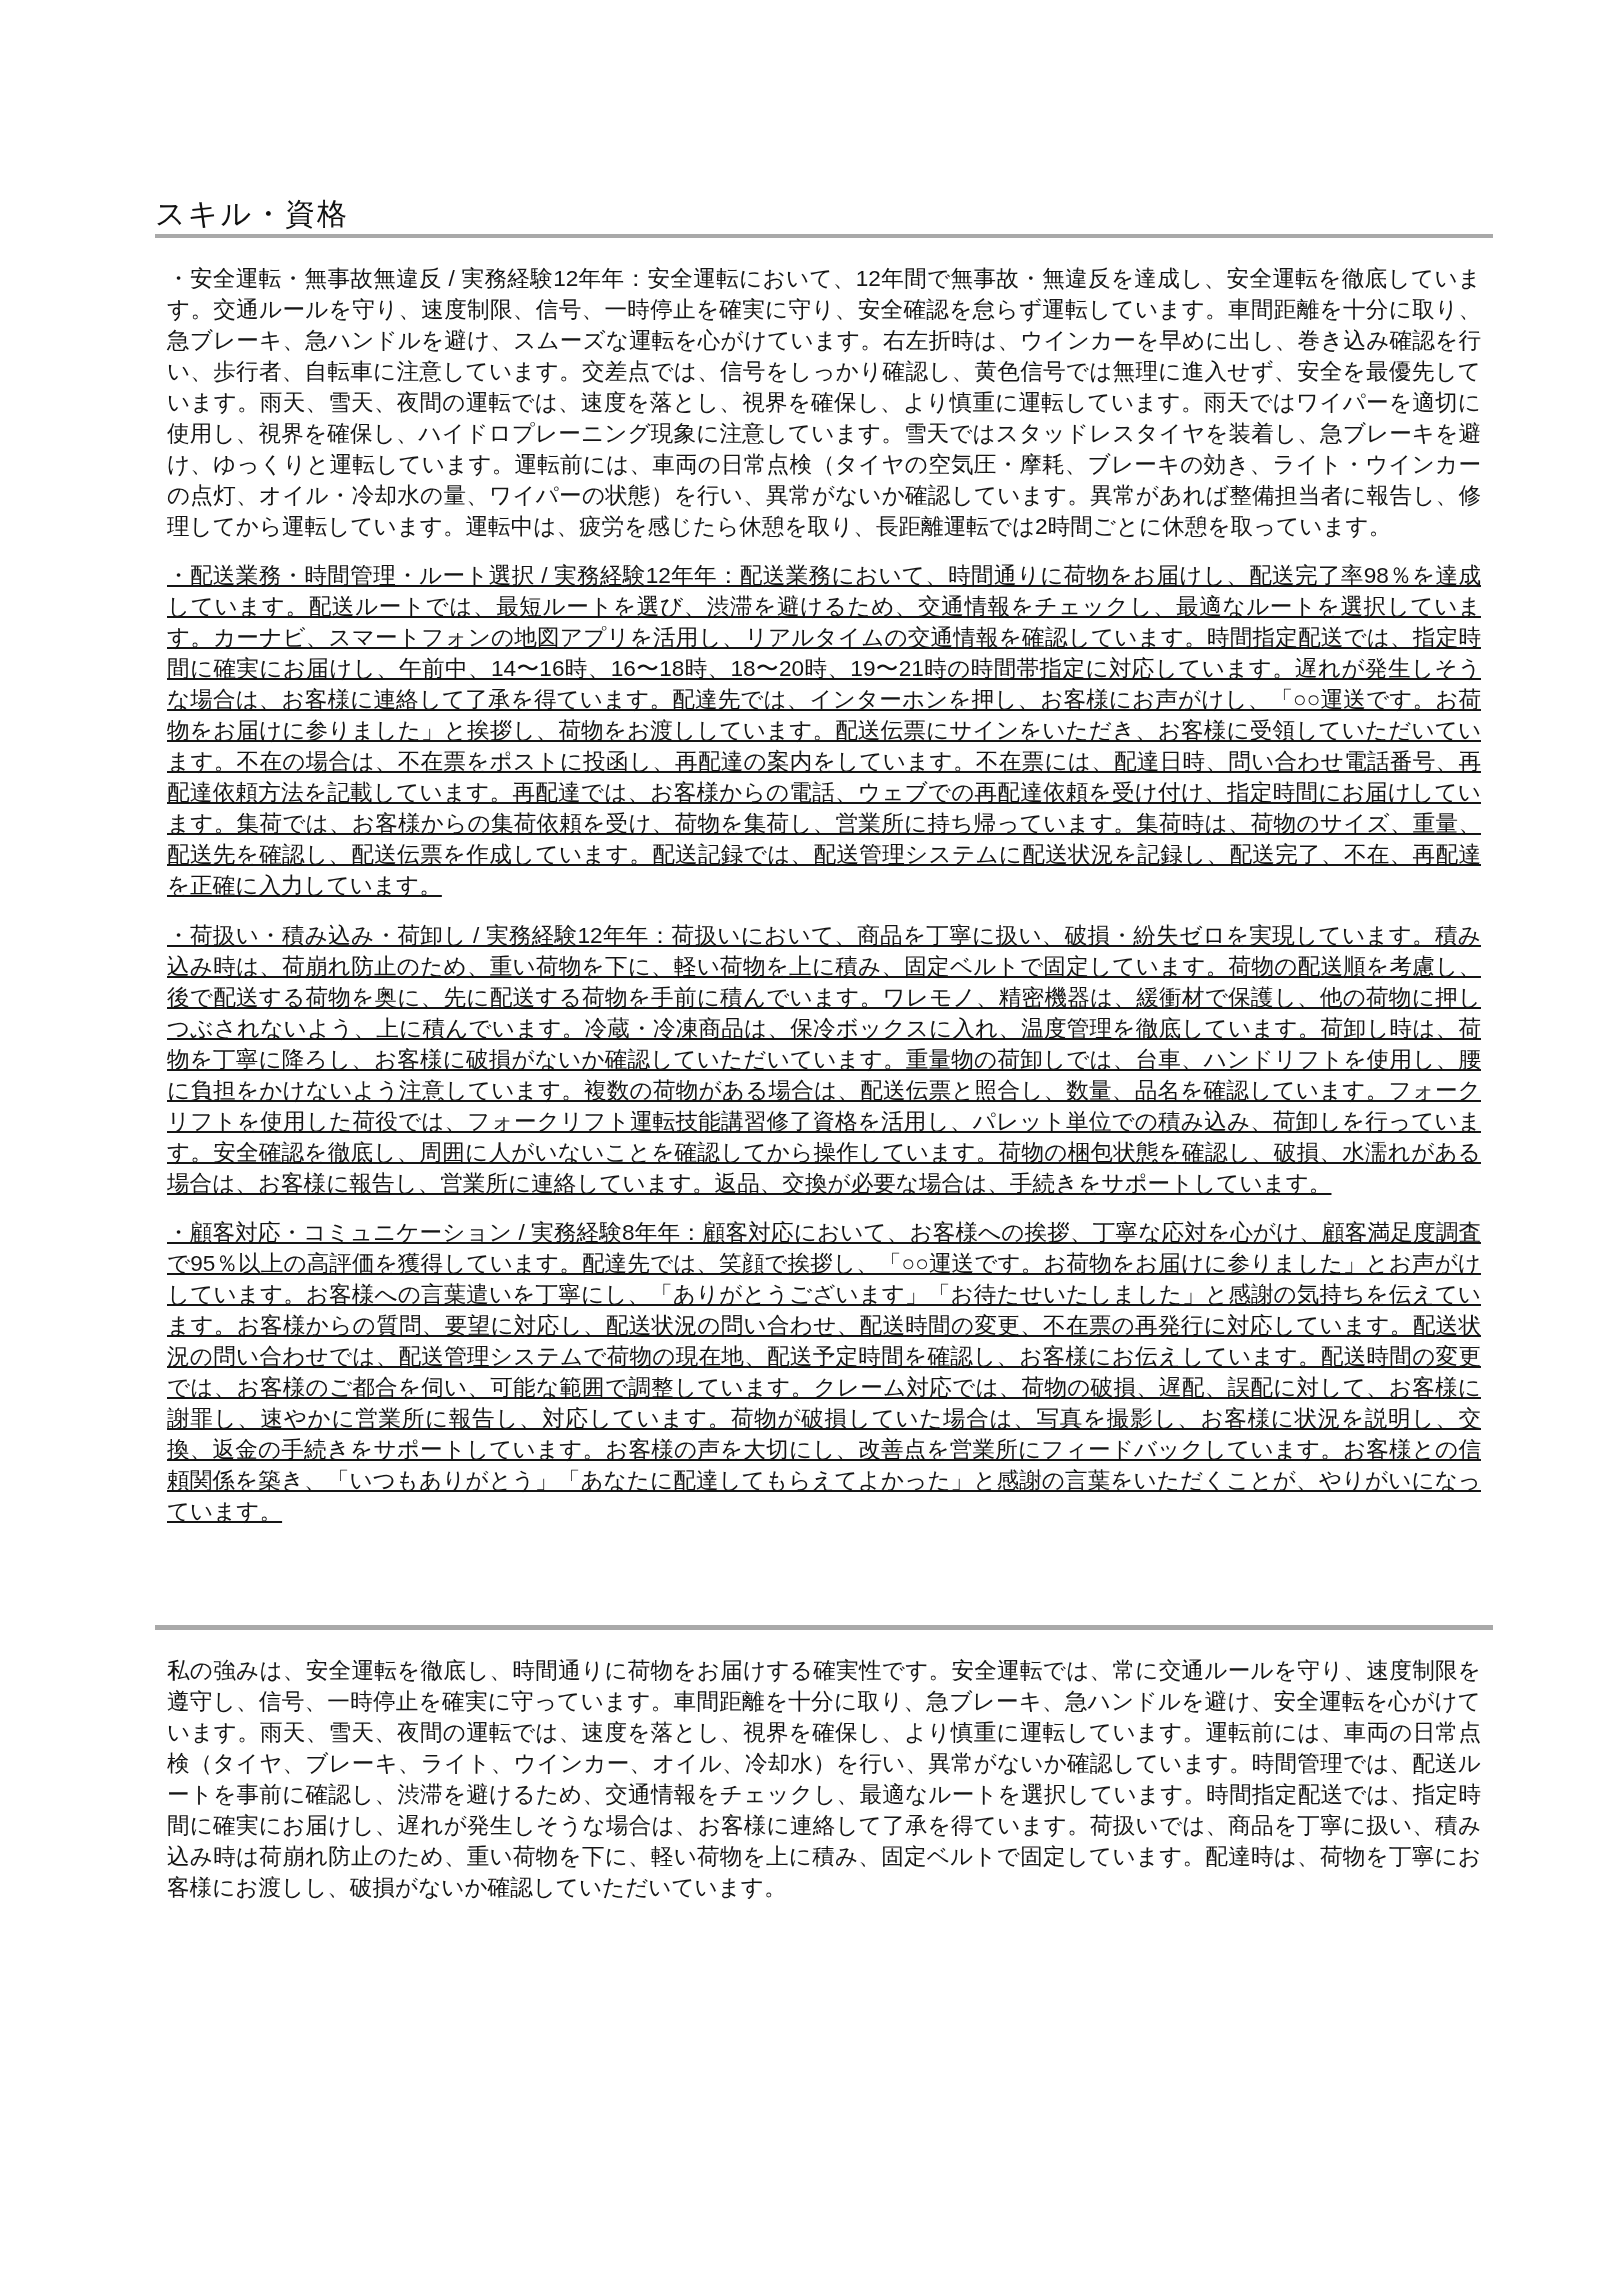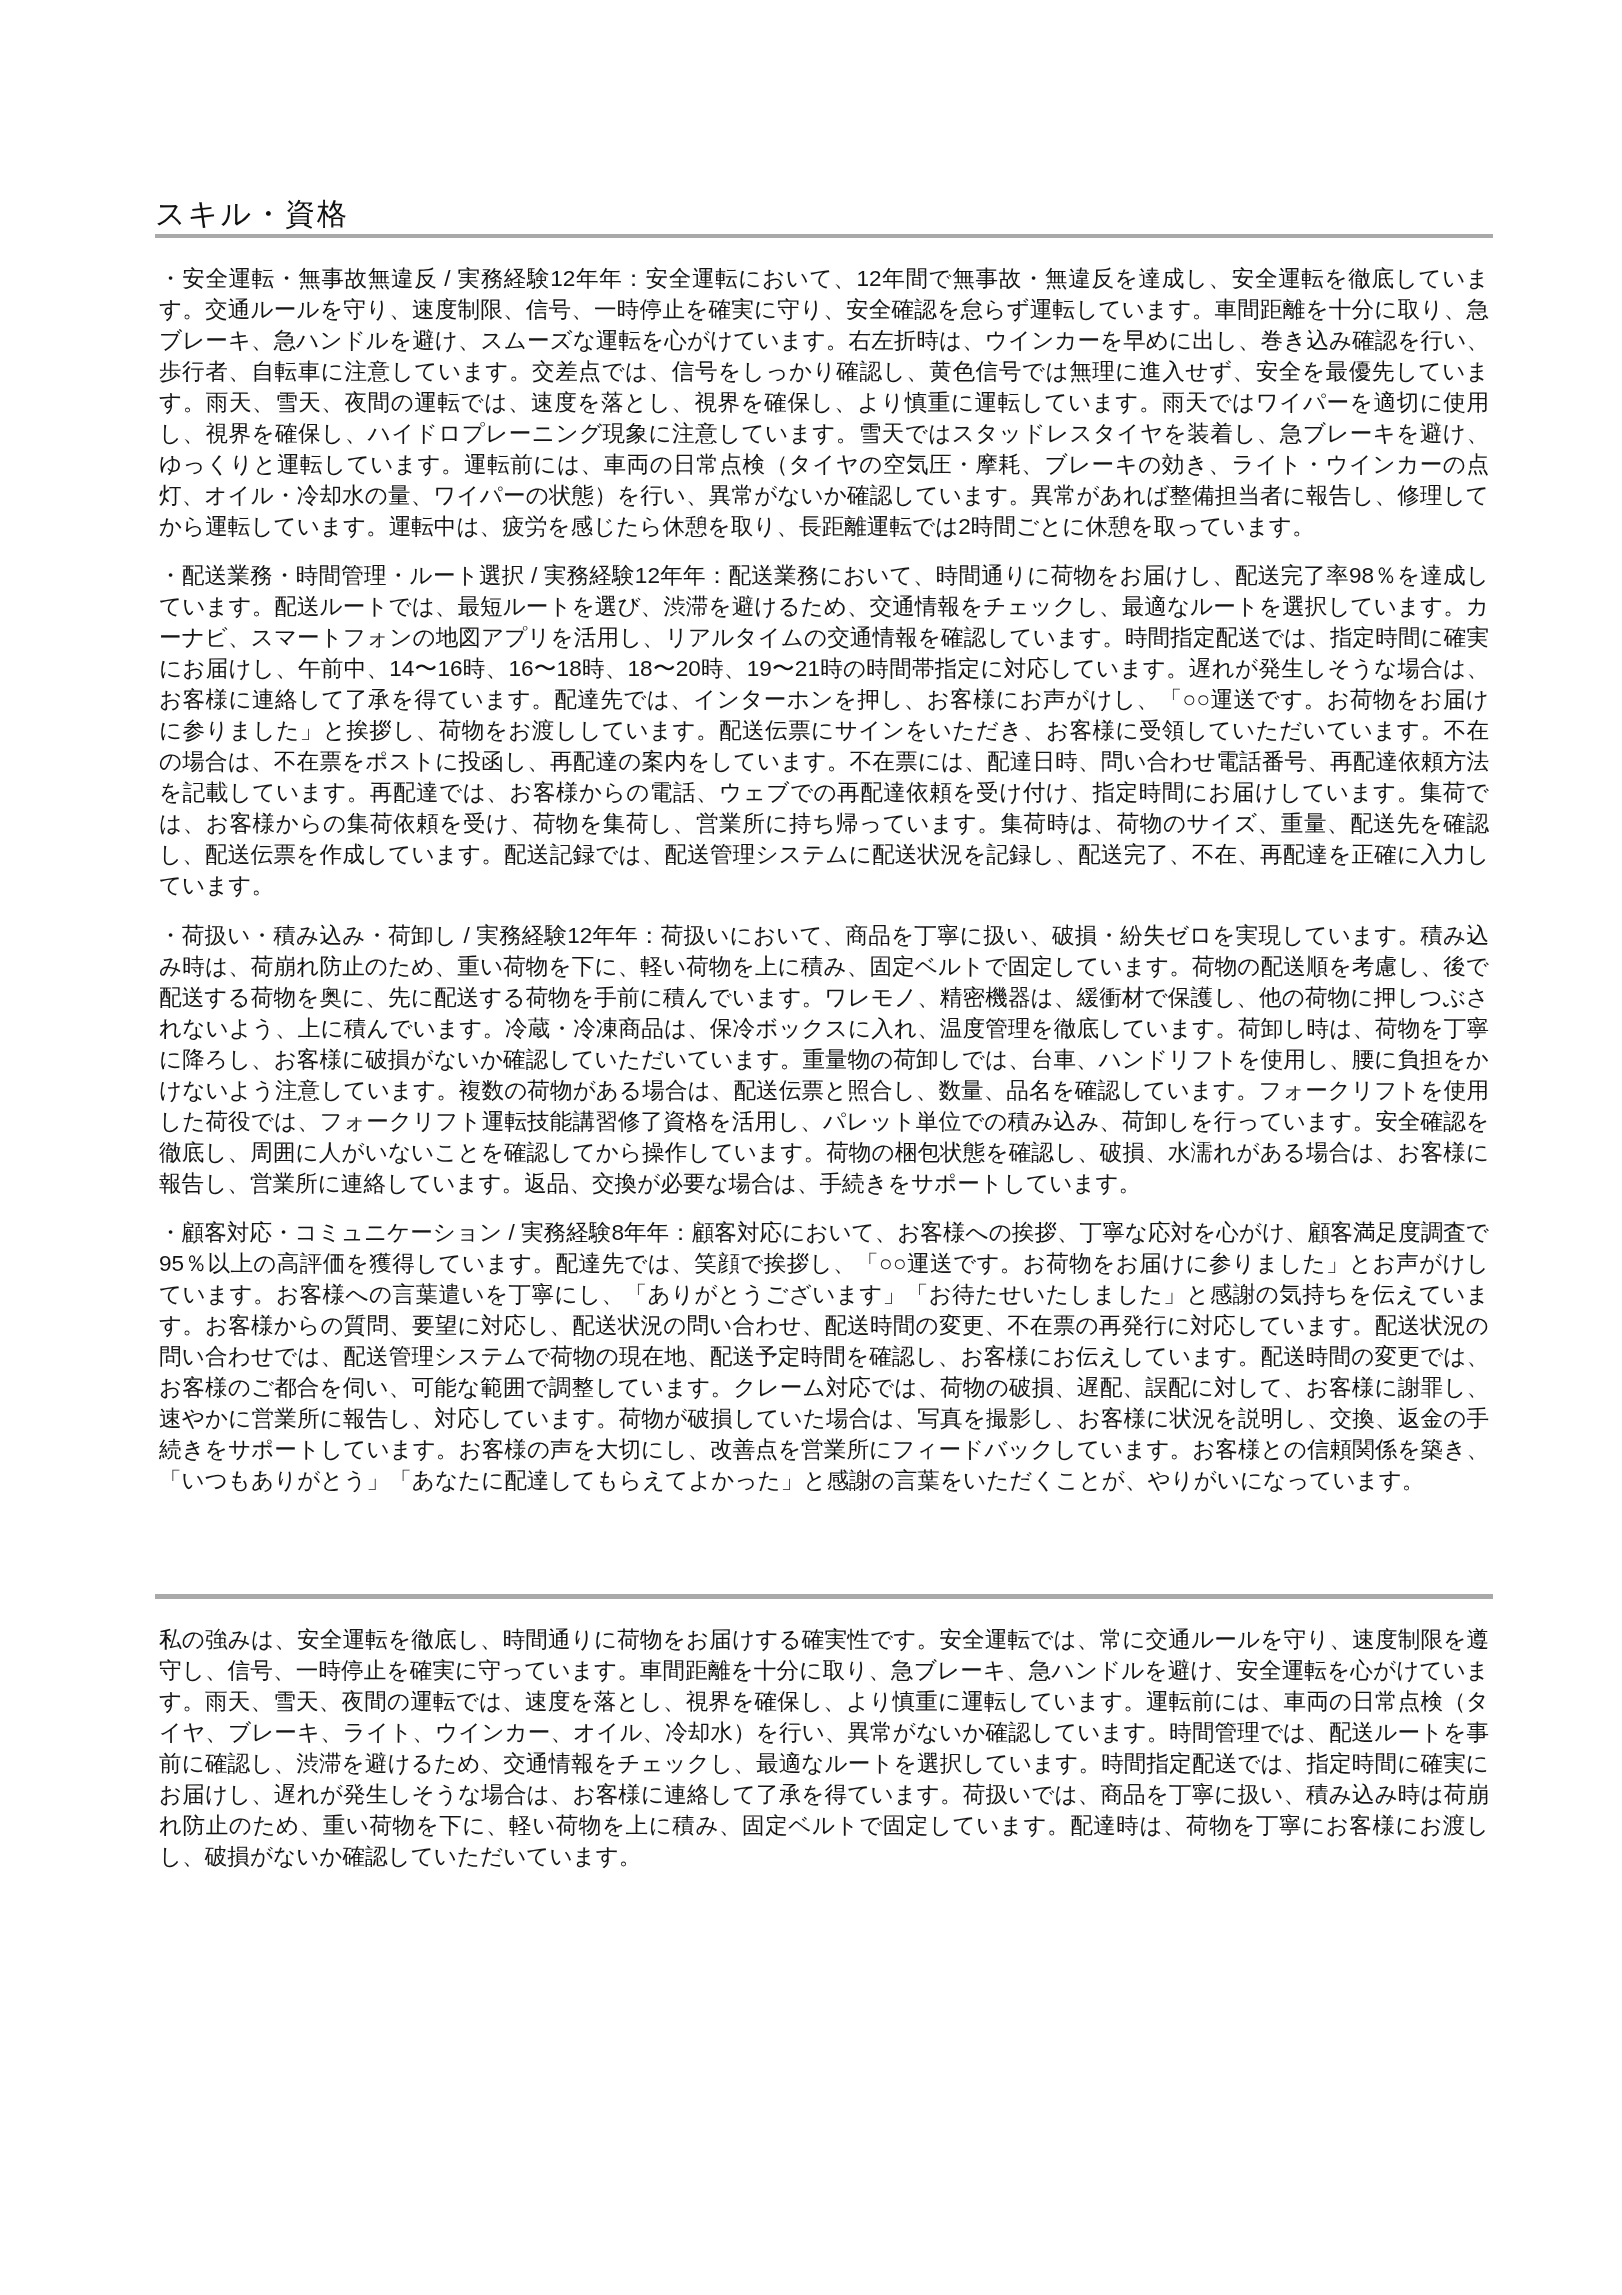--- a/index.html
+++ b/index.html
@@ -36,29 +36,30 @@
     letter-spacing: 2px;
     color: #111111;
   }
   .rule {
     height: 4.6px;
     background: #a9a9a9;
     margin-top: 2.6px;
     margin-bottom: 25px;
   }
   p.body-par {
-    margin: 4px;
+    margin: 12px;
     font-size: 22.6px;
     line-height: 31px;
     text-align: justify;
     text-justify: inter-ideograph;
     color: #151515;
   }
   p.body-par + p.body-par {
     margin-top: 18.3px;
+    text-decoration: underline;
   }
 </style>
 </head>
 <body>
 
 <div class="page">
   <div class="content">
 
     <section class="section-skills">
       <h2 class="sec-title">スキル・資格</h2>

